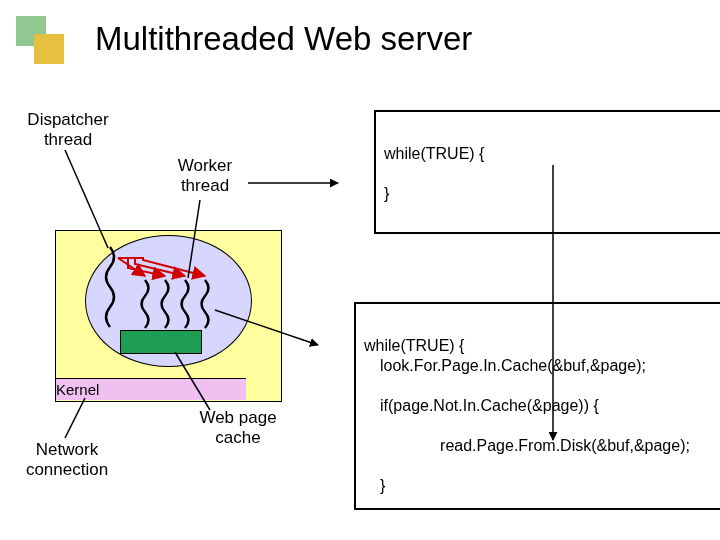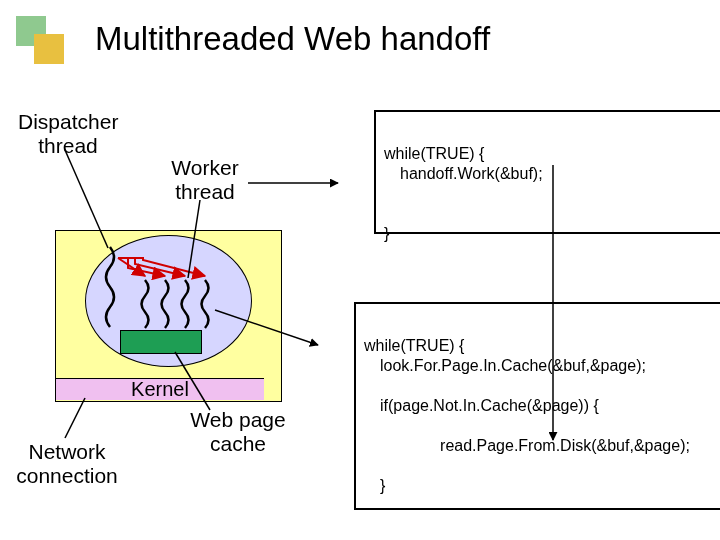--- a/index.html
+++ b/index.html
@@ -24,21 +24,21 @@
     color: #000;
   }
   .bullet-sq {
     position: absolute;
     width: 30px;
     height: 30px;
   }
   
   .label {
     position: absolute;
-    font-size: 21px;
+    font-size: 17px;
     color: #000;
     text-align: center;
     line-height: 1.15;
   }
   
   .process-box {
     position: absolute;
     left: 55px;
     top: 230px;
     width: 225px;
@@ -53,26 +53,25 @@
     width: 165px;
     height: 130px;
     border-radius: 50%;
     background: #d6d6ff;
     border: 1px solid #000;
   }
   .kernel {
     position: absolute;
     left: 56px;
     top: 378px;
-    width: 208px;
+    width: 190px;
     height: 21px;
     background: #f0c0f0;
     border-top: 1px solid #000;
-    text-align: center;
-    font-size: 20px;
+    font-size: 15px;
     line-height: 21px;
   }
   .cache {
     position: absolute;
     left: 120px;
     top: 330px;
     width: 80px;
     height: 22px;
     background: #1e9e54;
     border: 1px solid #000;
@@ -99,35 +98,34 @@
   }
 </style>
 </head>
 <body>
 
 <div class="slide">
 
   <div class="bullet-sq" style="left:16px; top:16px; background:#8fc98f;"></div>
   <div class="bullet-sq" style="left:34px; top:34px; background:#e8c040;"></div>
 
-  <div class="title">Multithreaded Web handoff</div>
+  <div class="title">Multithreaded Web server</div>
 
   <div class="label" style="left:18px; top:110px; width:100px;">Dispatcher<br>thread</div>
   <div class="label" style="left:165px; top:156px; width:80px;">Worker<br>thread</div>
   <div class="label" style="left:12px; top:440px; width:110px;">Network<br>connection</div>
   <div class="label" style="left:183px; top:408px; width:110px;">Web page<br>cache</div>
 
   <div class="process-box"></div>
   <div class="circle"></div>
   <div class="kernel">Kernel</div>
   <div class="cache"></div>
 
   <div class="codebox" style="left:340px; top:110px; width:330px; height:96px;">
 <span>while(TRUE) {</span>
-<span class="i1">handoff.Work(&amp;buf);</span>
 
 <span>}</span></div>
 
   <div class="codebox" style="left:320px; top:302px; width:370px; height:180px;">
 <span>while(TRUE) {</span>
 <span class="i1">look.For.Page.In.Cache(&amp;buf,&amp;page);</span>
 <span class="i1">if(page.Not.In.Cache(&amp;page)) {</span>
 <span class="i2">read.Page.From.Disk(&amp;buf,&amp;page);</span>
 <span class="i1">}</span>
 

